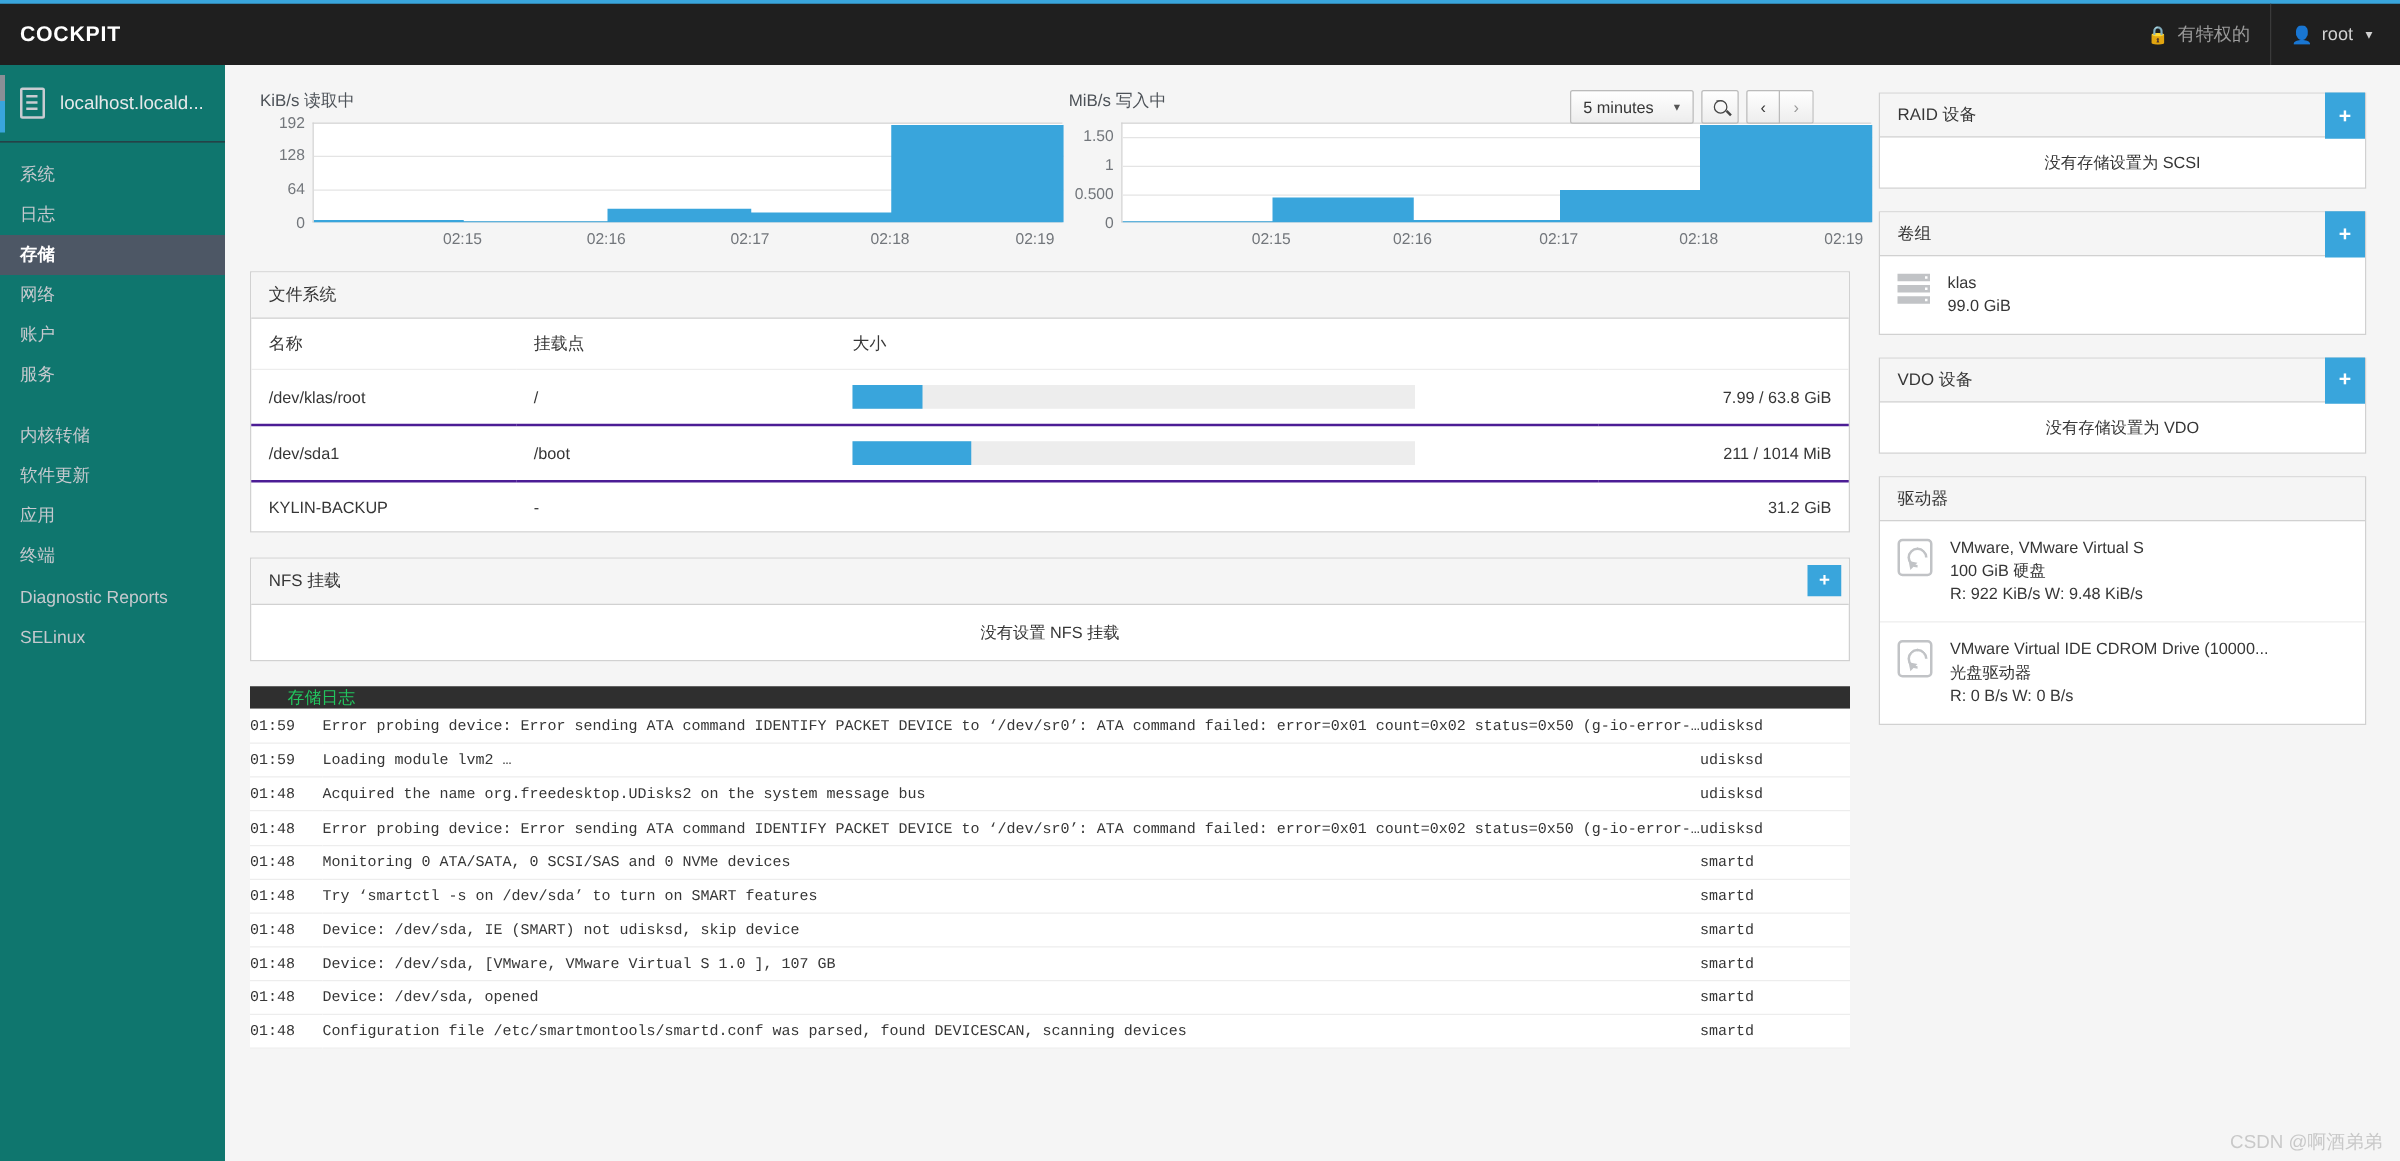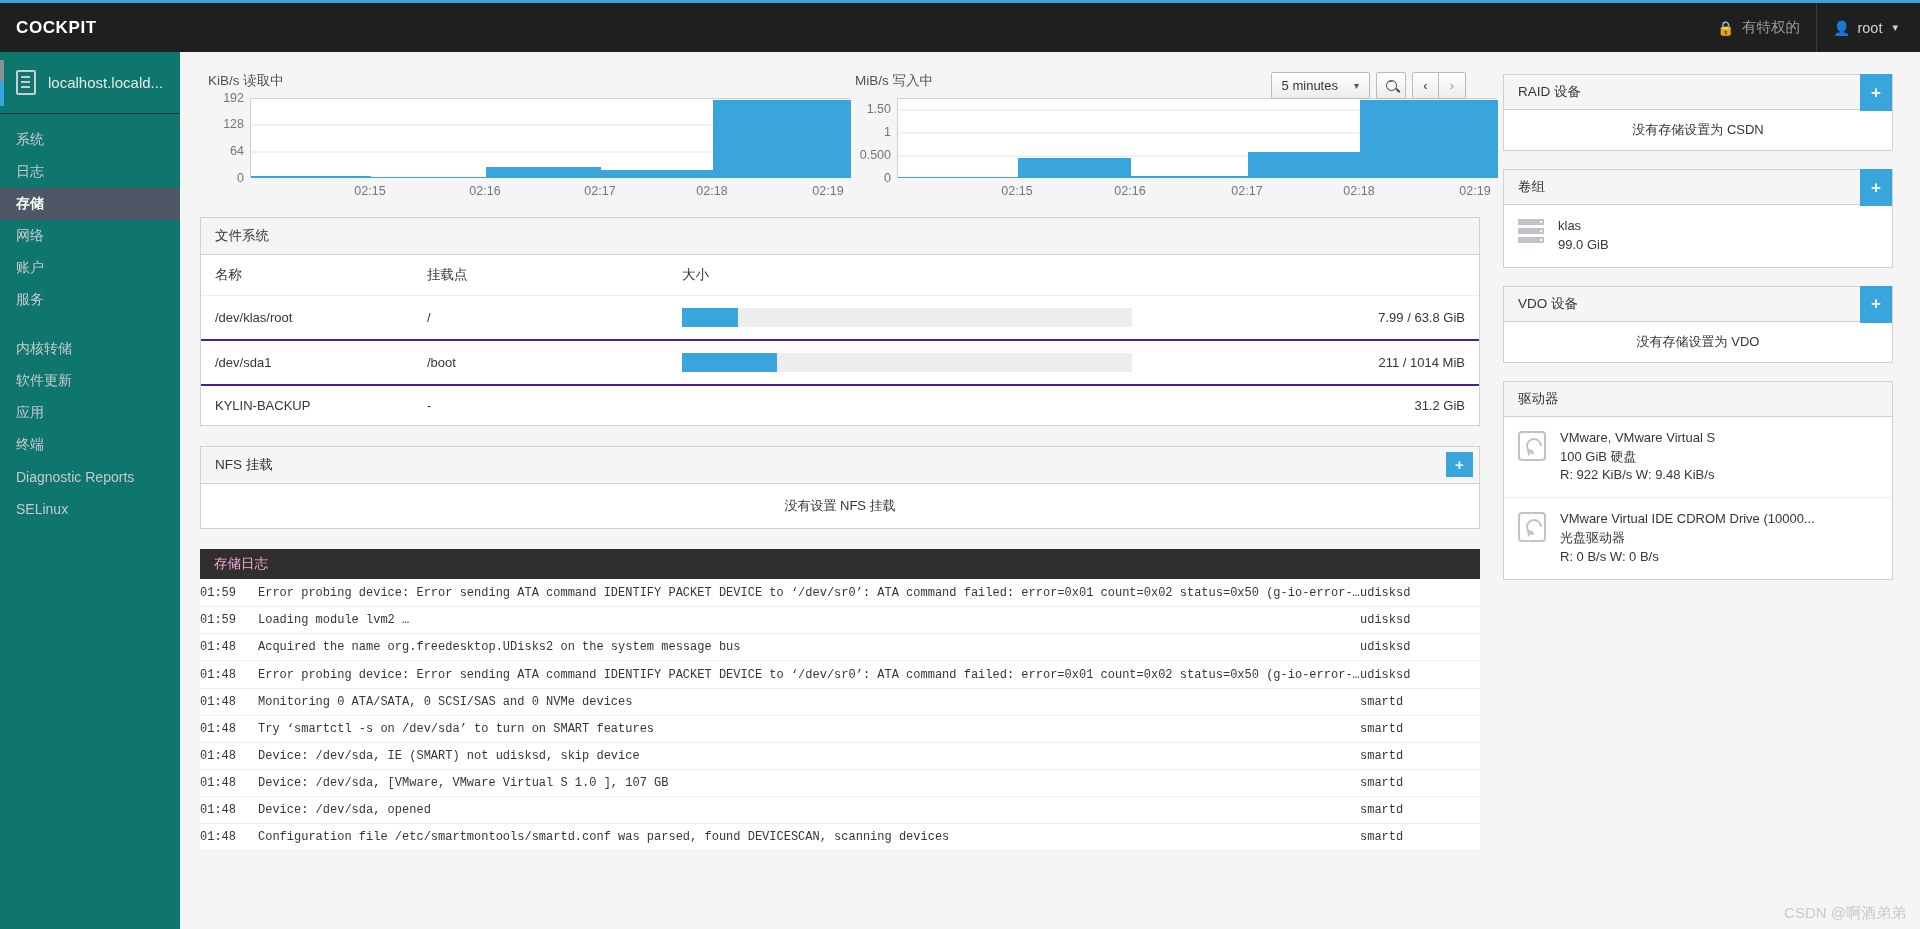--- a/index.html
+++ b/index.html
@@ -97,21 +97,21 @@
   }
   .plot svg { display: block; }
   .x-ticks {
     position: absolute; left: 42px; top: 86px; height: 18px;
     font-size: 12.5px; color: #72767b;
   }
   .x-ticks span { position: absolute; transform: translateX(-50%); }
 
   
   #time-controls {
-    position: absolute; right: 14px; top: 20px;
+    position: absolute; right: 29px; top: 20px;
     display: flex; align-items: center; justify-content: flex-end;
   }
   .ctl {
     height: 27px; background: linear-gradient(#fff, #ededed);
     border: 1px solid #bbb; color: #363636; font-size: 13px;
     display: flex; align-items: center; justify-content: center;
     padding: 0 10px; border-radius: 2px;
   }
   #range-select { gap: 16px; min-width: 86px; justify-content: space-between; }
   #zoom-btn { margin-left: 6px; width: 30px; padding: 0; }
@@ -154,22 +154,22 @@
   .bar-inner { height: 19px; background: #39a5dc; }
 
   .empty-row {
     text-align: center; font-size: 13px; color: #363636;
     padding: 13px 0;
   }
 
   
   #logpanel { border: none; margin-bottom: 0; }
   #log-head {
-    background: #2f2f2f; color: #f9a8d4; height: 30px;
-    display: flex; align-items: center; padding-left: 14px; font-size: 13.5px;
+    background: #2f2f2f; color: #22c55e; height: 18px;
+    display: flex; align-items: center; padding-left: 30px; font-size: 13.5px;
   }
   table.log { width: 100%; border-collapse: collapse; background: #fff; }
   table.log td {
     font-family: "Liberation Mono", monospace; font-size: 12px; color: #363636;
     padding: 6px 0; border-bottom: 1px solid #ededed; white-space: nowrap; overflow: hidden;
   }
   td.log-time { width: 58px; padding-left: 26px; }
   td.log-msg { max-width: 940px; text-overflow: ellipsis; }
   td.log-svc { width: 120px; padding-left: 10px; }
 
@@ -455,21 +455,21 @@
 
   <div id="rightcol">
 
     <div class="rpanel">
       <div class="rpanel-head">
         <span>RAID 设备</span>
         <div class="plus-btn">
           <span>+</span>
         </div>
       </div>
-      <div class="rpanel-body rpanel-empty">没有存储设置为 CSDN</div>
+      <div class="rpanel-body rpanel-empty">没有存储设置为 SCSI</div>
     </div>
 
     <div class="rpanel">
       <div class="rpanel-head">
         <span>卷组</span>
         <div class="plus-btn">
           <span>+</span>
         </div>
       </div>
       <div class="rpanel-body">

